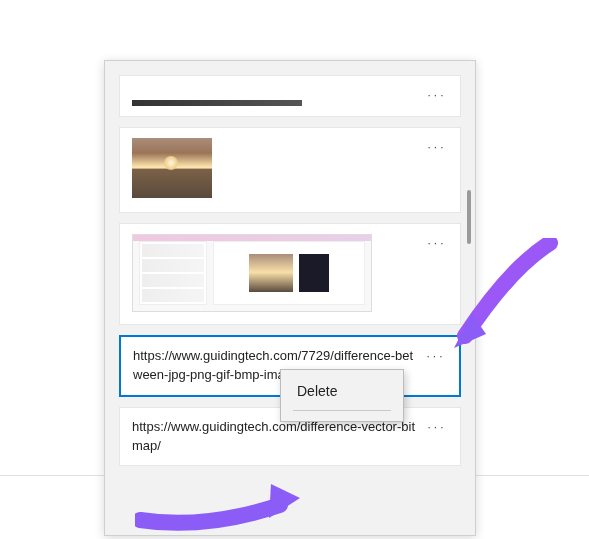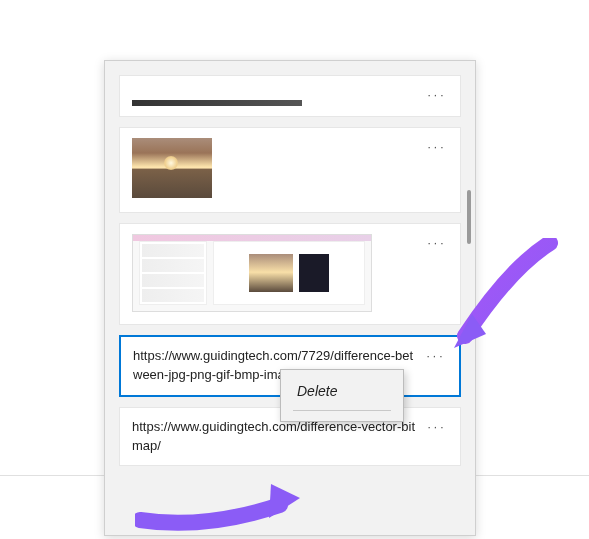--- a/index.html
+++ b/index.html
@@ -150,21 +150,20 @@
       background: #f2f2f2;
       border: 1px solid #bcbcbc;
       box-shadow: 2px 3px 8px rgba(0,0,0,0.2);
       padding: 6px 0;
     }
     .menu-item {
       padding: 7px 16px;
       font-size: 14px;
       color: #222;
       cursor: pointer;
-      font-style: italic;
     }
     .menu-sep {
       height: 1px;
       background: #c8c8c8;
       margin: 4px 12px;
     }
     .scrollbar-track {
       position: absolute;
       top: 44px;
       right: 2px;

